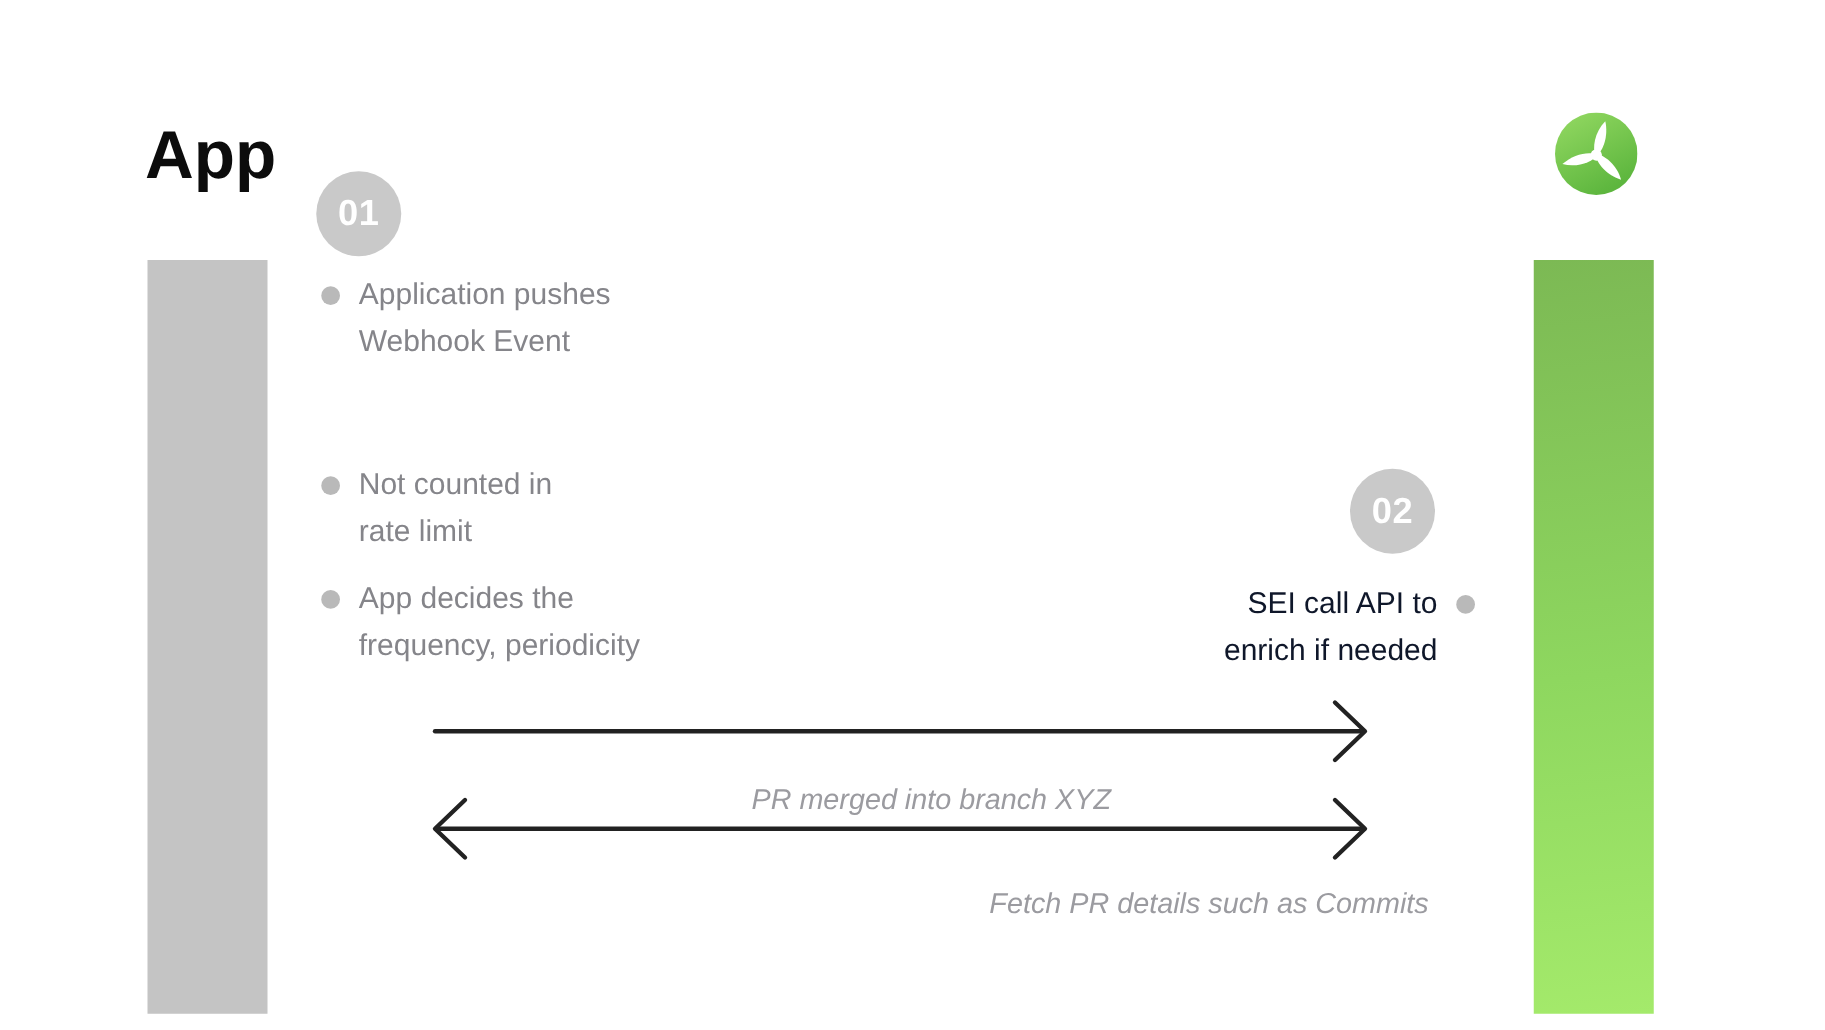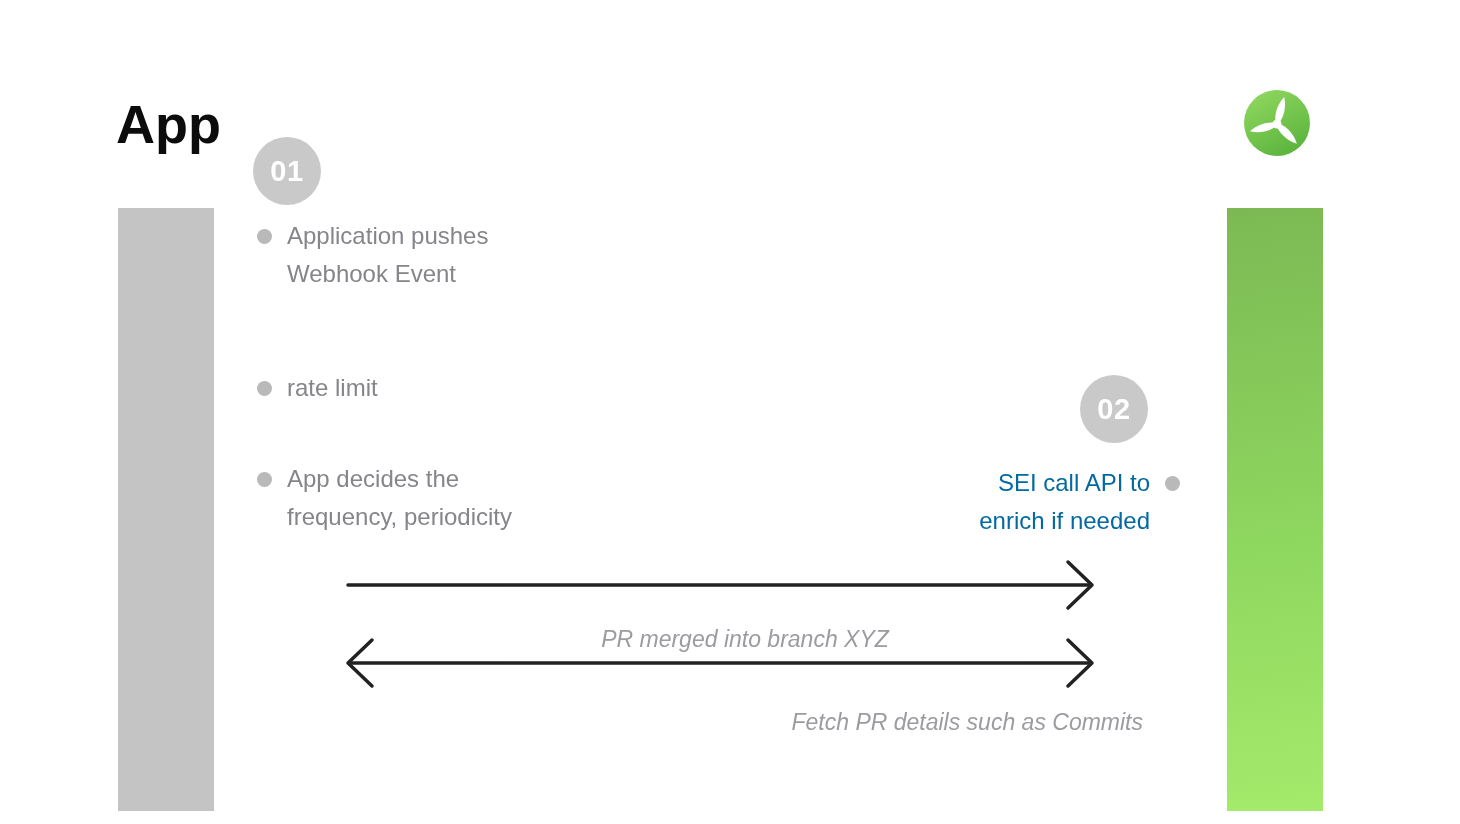--- a/index.html
+++ b/index.html
@@ -87,21 +87,21 @@
     position: absolute;
     top: 464px;
     right: 280px;
     display: flex;
     align-items: flex-start;
   }
   .step2-row .dot { margin-left: 15px; }
   .step2-text {
     font-size: 24px;
     line-height: 38px;
-    color: #0369a1;
+    color: #0f172a;
     text-align: right;
     white-space: nowrap;
   }
   .arrows-svg {
     position: absolute;
     left: 0;
     top: 0;
     width: 1460px;
     height: 824px;
     pointer-events: none;
@@ -159,20 +159,21 @@
     <span class="dot"></span>
     <div class="bullet-text">
       <div>Application pushes</div>
       <div>Webhook Event</div>
     </div>
   </div>
 
   <div class="bullet-group g2">
     <span class="dot"></span>
     <div class="bullet-text">
+      <div>Not counted in</div>
       <div>rate limit</div>
     </div>
   </div>
 
   <div class="bullet-group g3">
     <span class="dot"></span>
     <div class="bullet-text">
       <div>App decides the</div>
       <div>frequency, periodicity</div>
     </div>

